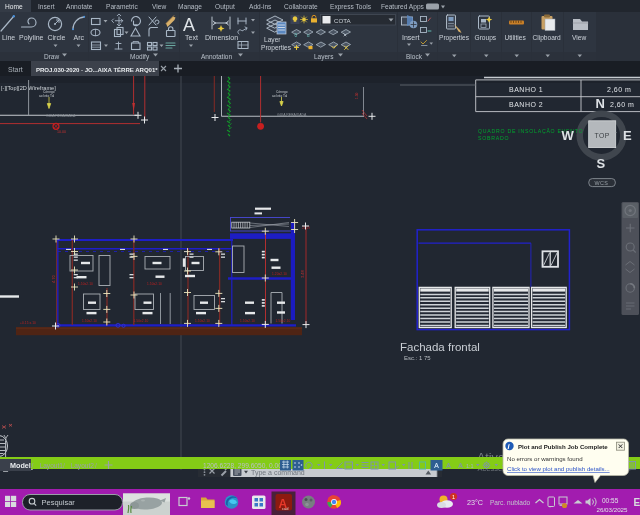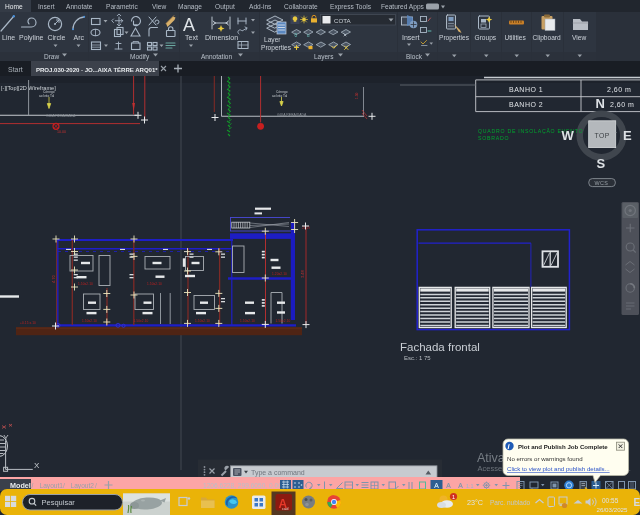--- a/index.html
+++ b/index.html
@@ -548,21 +548,21 @@
           <rect x="233" y="468" width="8.5" height="8" rx="1" fill="#4a5260"></rect>
           <path d="M234.5 470 h5.5 m-5.5 2 h5.5 m-5.5 2 h3.5" stroke="#c8ccd1" stroke-width="0.7"></path>
           <path d="M244 470.8 h4 l-2 2.6 z" fill="#3a3f46"></path>
           <text x="251" y="474.8" font-size="7" fill="#70767e">Type a command</text>
           <path d="M425.5 474.5 l2.8 -4 l2.8 4 z" fill="#555b63"></path>
         </g>
       </g>
     </svg>
   </div>
 
-  <div class="abs" style="left:0;top:477px;width:520px;height:12px;background:#fca5a5;">
+  <div class="abs" style="left:0;top:457px;width:640px;height:12px;background:#84cc16;">
     <svg width="640" height="12">
       <rect x="0" y="0" width="31" height="12" fill="#3a404b"></rect>
       <text x="10" y="8.8" font-size="7.2" font-weight="bold" fill="#e8ebee">Model</text>
       <g font-size="6.6" fill="#99a0a9">
         <text x="31.5" y="8.8">/</text>
         <text x="39.5" y="8.8">Layout1</text>
         <text x="63" y="8.8">/</text>
         <text x="70.5" y="8.8">Layout2</text>
         <text x="95" y="8.8">/</text>
       </g>
@@ -634,21 +634,21 @@
           <rect x="605.5" y="2.5" width="7.5" height="7.5"></rect>
             <path d="M605.5 2.5 l7.5 7.5 m0 -7.5 l-7.5 7.5" stroke-width="0.7"></path>
           <rect x="618.5" y="2.5" width="6" height="7.5"></rect>
           <rect x="628.5" y="2.5" width="7" height="7.5"></rect>
             <path d="M630 4 h4 m-4 2 h4 m-4 2 h4" stroke-width="0.6"></path>
         </g>
       </g>
     </svg>
   </div>
 
-  <div class="abs" style="left:0;top:489px;width:640px;height:26px;background:#eab308;border-radius:7px;">
+  <div class="abs" style="left:0;top:489px;width:640px;height:26px;background:#a21caf;">
     <svg width="640" height="26">
       <g id="taskbar-icons">
 
         <g fill="#d8dbde">
           <rect x="5" y="6.8" width="5.2" height="5.2"></rect>
             <rect x="11" y="6.8" width="5.2" height="5.2"></rect>
           <rect x="5" y="12.8" width="5.2" height="5.2"></rect>
             <rect x="11" y="12.8" width="5.2" height="5.2"></rect>
         </g>
 

